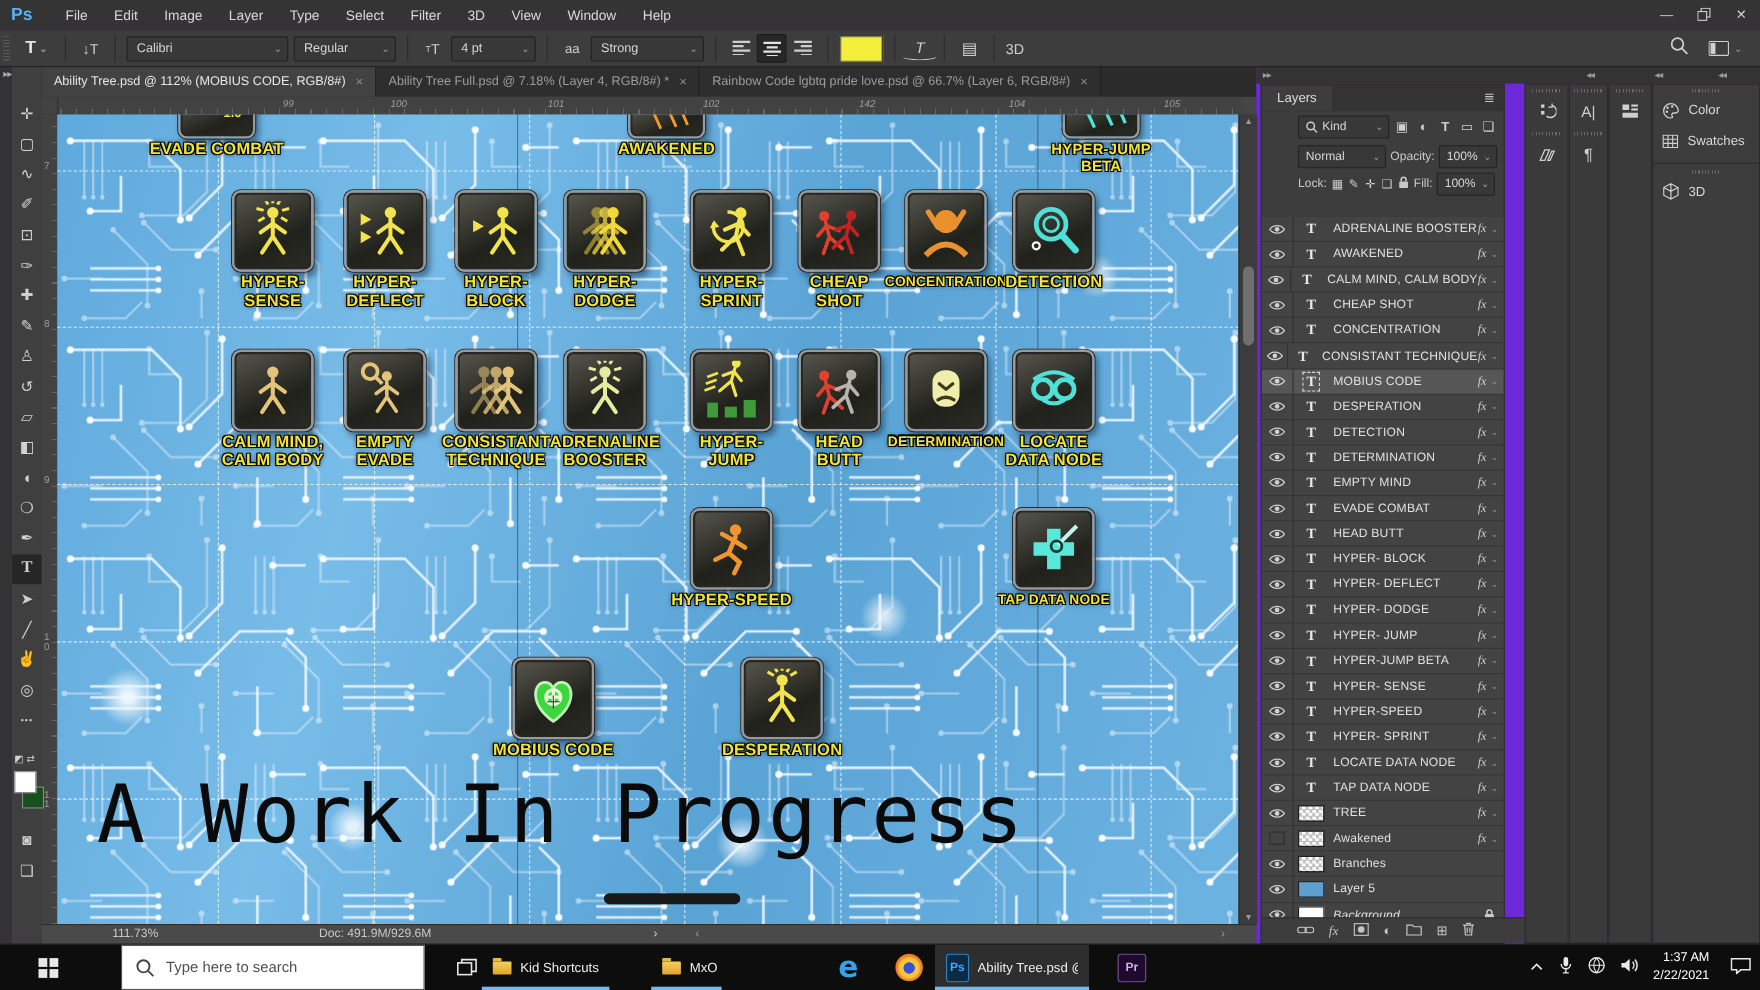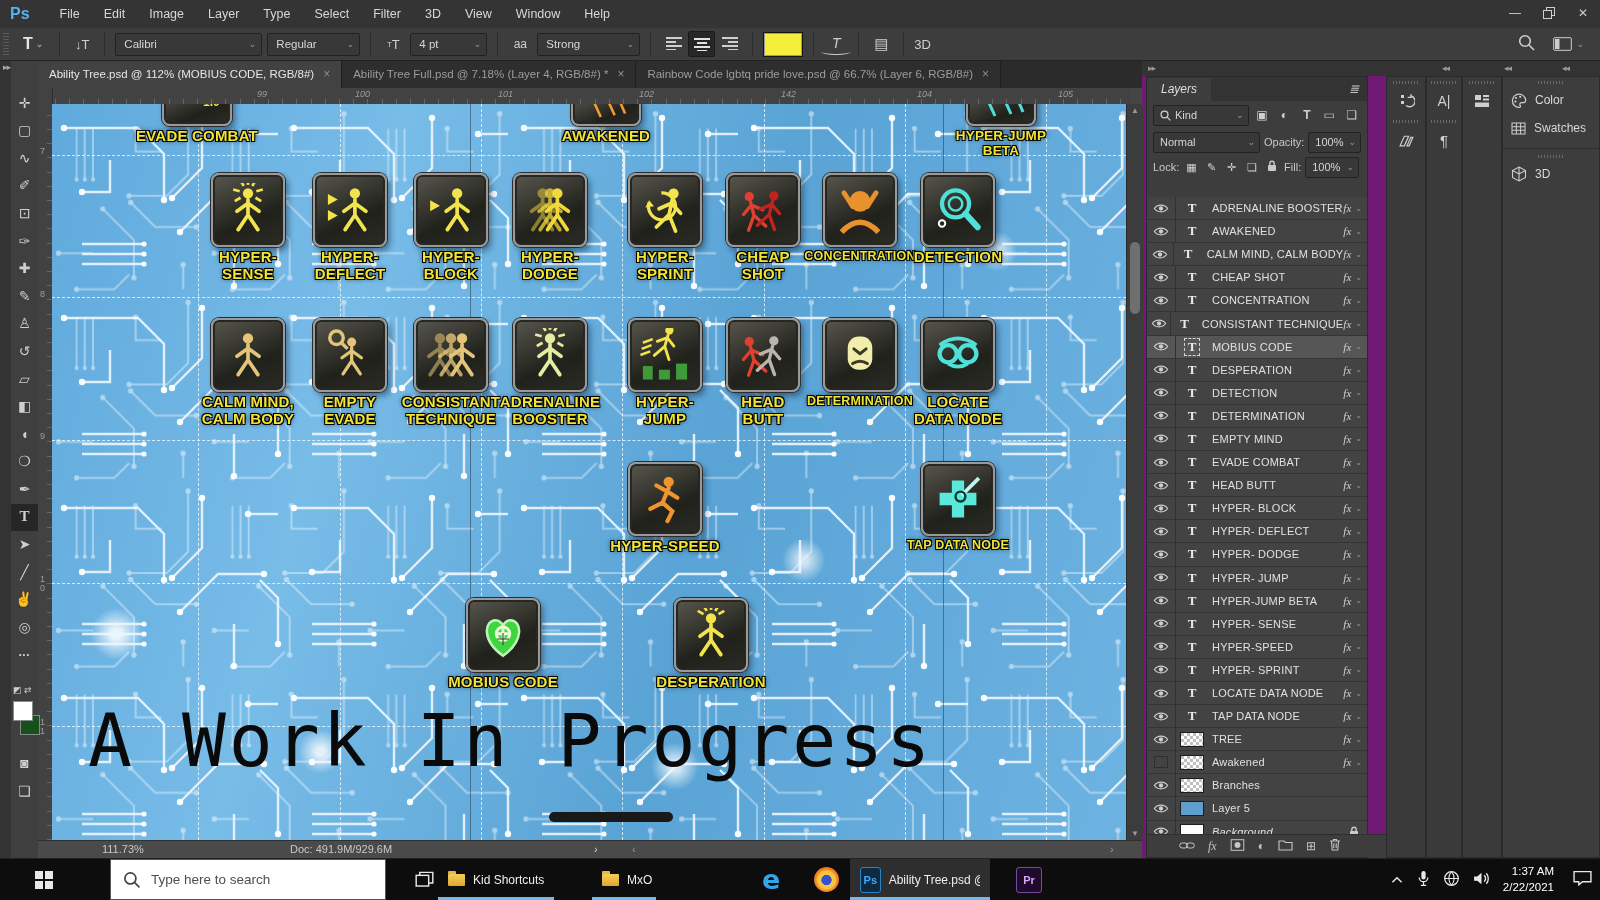--- a/index.html
+++ b/index.html
@@ -1,17 +1,17 @@
 <!DOCTYPE html>
 <html><head>
 <meta charset="utf-8">
 <style>
   html,body{margin:0;padding:0;background:#1e1e1e;}
   .app{position:relative;width:1600px;height:900px;overflow:hidden;
-       font-family:"Liberation Sans",sans-serif;background:#701a75;user-select:none;}
+       font-family:"Liberation Sans",sans-serif;background:#6d28d9;user-select:none;}
   
   .menubar{position:absolute;left:0;top:0;width:1600px;height:28px;background:#343434;
            display:flex;align-items:center;z-index:9;}
   .ps-logo{color:#54b3f2;font-weight:bold;font-size:16px;margin:0 18px 0 10px;}
   .menu-item{color:#d8d8d8;font-size:12.5px;padding:0 12px;height:100%;display:flex;align-items:center;cursor:default;}
   .win-controls{margin-left:auto;display:flex;align-items:flex-start;height:100%;}
   .win-btn{width:34px;height:26px;color:#cfcfcf;display:flex;align-items:center;justify-content:center;font-size:12px;}
   
   .optbar{position:absolute;left:0;top:28px;width:1600px;height:32px;background:#3d3d3d;
           border-bottom:1px solid #232323;display:flex;align-items:center;gap:5px;z-index:8;}
@@ -84,24 +84,24 @@
   .vthumb{position:absolute;left:3px;top:138px;width:10px;height:72px;background:#6f6f6f;border-radius:5px;}
   .varrow{position:absolute;left:0;width:16px;text-align:center;color:#9a9a9a;font-size:8px;}
   .hthumb{position:absolute;left:511px;top:724px;width:124px;height:10px;background:#191919;border-radius:5px;}
   .statusbar{position:absolute;left:0;top:752px;width:1104px;height:18px;background:#4a4a4a;border-top:1px solid #2f2f2f;
              color:#c9c9c9;font-size:11px;}
   .statusbar span{position:absolute;top:2px;}
   
   .rail-top{position:absolute;left:1142px;top:60px;width:458px;height:16px;background:#333;color:#9a9a9a;font-size:9px;}
   .rail-top b{position:absolute;top:3px;font-weight:normal;letter-spacing:-1px;}
   .layers-panel{position:absolute;left:1146px;top:76px;width:222px;height:782px;background:#3d3d3d;border:1px solid #2a2a2a;box-sizing:border-box;}
-  .lp-tabs{height:24px;background:#333;display:flex;align-items:center;font-style:italic;}
+  .lp-tabs{height:24px;background:#333;display:flex;align-items:center;}
   .lp-tab{background:#3d3d3d;color:#dedede;font-size:12px;padding:4px 14px 5px;}
   .lp-menu{margin-left:auto;color:#c5c5c5;padding-right:8px;font-size:12px;}
-  .lp-row{display:flex;align-items:center;gap:4px;padding:0 6px;color:#c9c9c9;font-size:11px;}
+  .lp-row{display:flex;align-items:center;gap:4px;padding:0 6px;color:#c9c9c9;font-size:11px;margin-left:27px;}
   .mini-sel{height:19px;background:#383838;border:1px solid #222;border-radius:2px;color:#d6d6d6;font-size:11px;
             display:flex;align-items:center;padding:0 4px 0 6px;}
   .mini-sel .chev{margin-left:auto;padding-left:5px;}
   .kind-ic{color:#cfcfcf;font-size:12px;width:19px;text-align:center;}
   .lock-ic{color:#cfcfcf;font-size:11px;width:17px;text-align:center;}
   .layer-list{position:absolute;left:0;top:120px;width:220px;height:648px;overflow:hidden;background:#3d3d3d;}
   .lrow{display:flex;align-items:center;height:22.1px;border-bottom:1px solid #353535;background:#434343;}
   .lrow.selected{background:#565656;}
   .eye-cell{width:28px;height:100%;border-right:1px solid #313131;display:flex;align-items:center;justify-content:center;}
   .thumb-cell{width:32px;display:flex;align-items:center;justify-content:center;}

